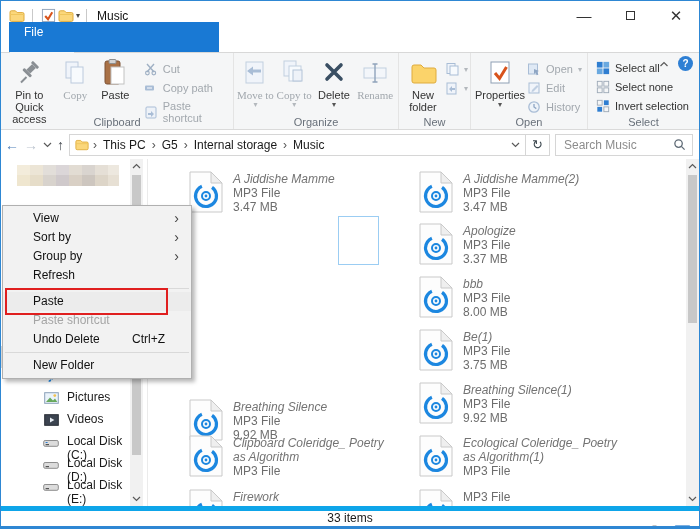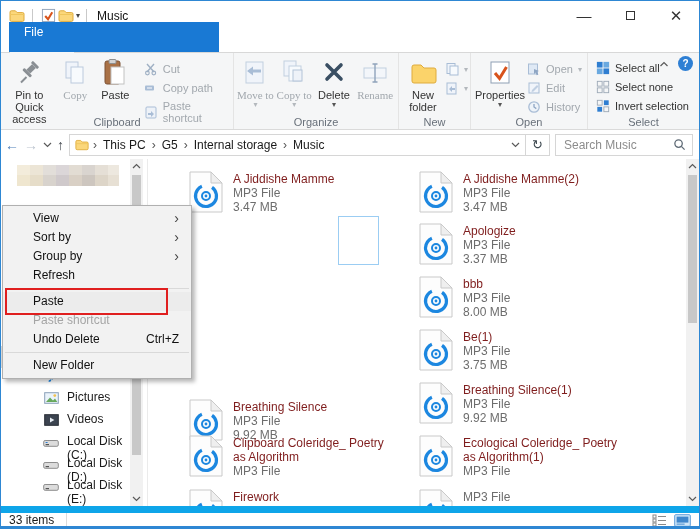--- a/index.html
+++ b/index.html
@@ -74,36 +74,36 @@
   .scrollbar{position:absolute;top:0;bottom:0;width:13px;background:#f1f1f1;}
   .sb-scroll{left:129px;}
   .main-scroll{right:0;}
   .sc-arrow{position:absolute;left:0;width:13px;height:14px;display:flex;align-items:center;justify-content:center;}
   .sc-thumb{position:absolute;left:2px;width:9px;background:#c8c8c8;}
 
   .filesarea{position:absolute;left:147px;top:0;bottom:0;right:13px;}
   .file{position:absolute;display:flex;gap:10px;width:210px;}
   .fic{width:34px;height:42px;flex:none;}
   .fm{padding-top:1px;width:158px;}
-  .fn{color:#7f1d1d;line-height:14px;}
+  .fn{color:#737373;line-height:14px;font-style:italic;}
   .ft,.fs{color:#6d6d6d;line-height:14px;}
   .sel-rect{position:absolute;left:190px;top:57px;width:41px;height:49px;border:1px solid #9bcdf3;background:#fff;}
 
   
   .ctxmenu{position:absolute;left:1px;top:46px;width:190px;background:#f2f2f2;border:1px solid #b0b0b0;box-shadow:3px 3px 4px rgba(0,0,0,.28);padding:3px 0;z-index:5;}
   .mi{height:19px;line-height:19px;padding:0 12px 0 30px;display:flex;align-items:center;color:#111;}
   .mi .sub{margin-left:auto;color:#444;font-size:14px;line-height:17px;}
   .mi.dis{color:#a5a5a5;}
-  .mi .shortcut{margin-left:auto;color:#111;}
+  .mi .shortcut{margin-left:auto;margin-right:14px;color:#111;}
   .msep{border-top:1px solid #d9d9d9;margin:3px 2px;}
   .mi.paste-row{background:#ececec;}
   .red-box{position:absolute;left:2px;top:82px;width:163px;height:27px;border:2px solid #e01f1f;z-index:6;pointer-events:none;}
 
   
-  .statusbar{height:22px;border-top:7px solid #0ea5e9;display:flex;padding:0 8px;background:#fff;}
+  .statusbar{height:22px;border-top:5px solid #0ea5e9;display:flex;align-items:center;padding:0 8px;background:#fff;flex-direction:column;}
   .st-sep{width:1px;height:14px;background:#dcdcdc;margin-left:12px;}
   .st-views{margin-left:auto;display:flex;align-items:center;gap:7px;}
   svg{display:block;}
 </style>
 </head>
 <body>
 
 <div class="window">
 
   <svg width="0" height="0" style="position:absolute" aria-hidden="true">

